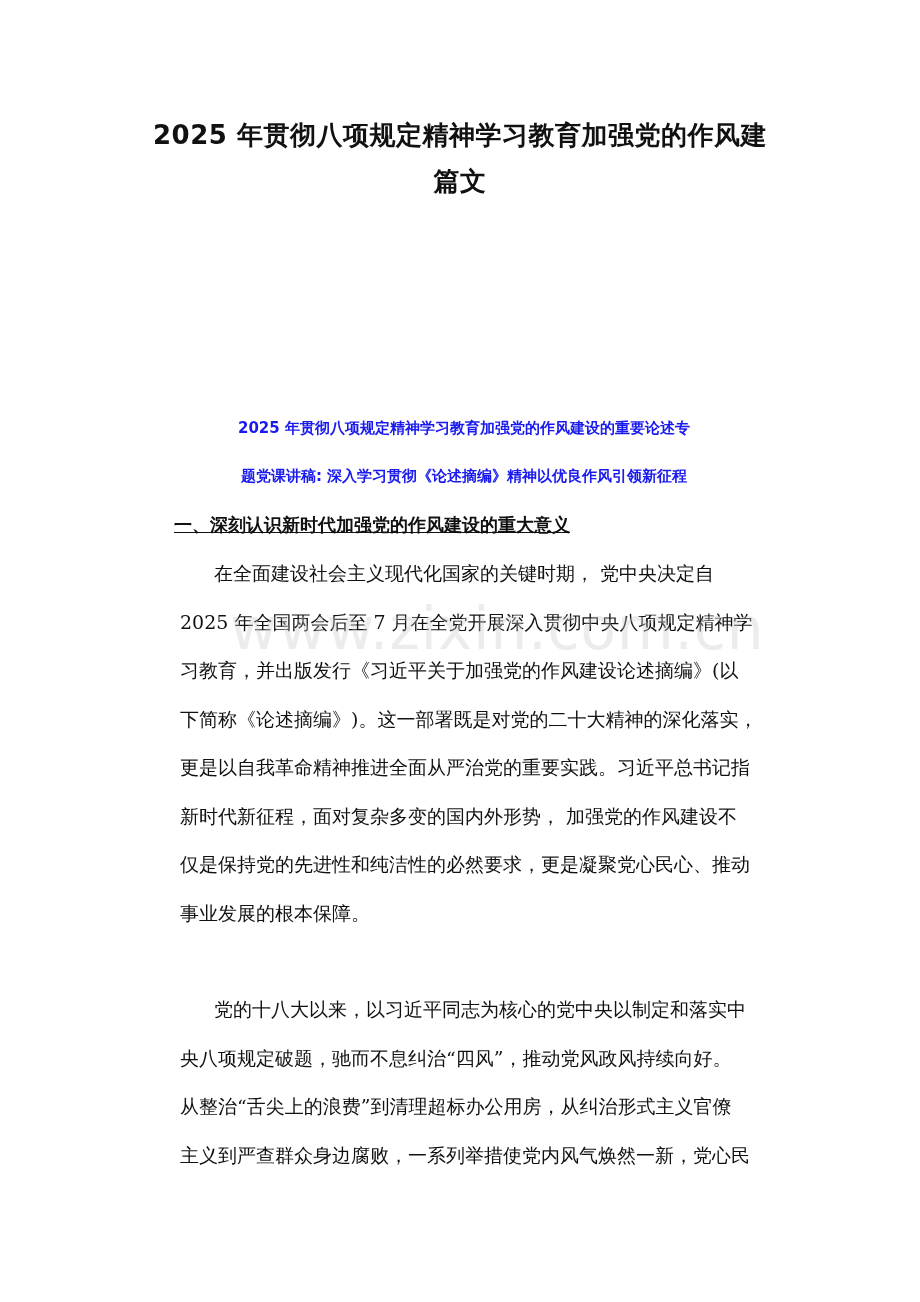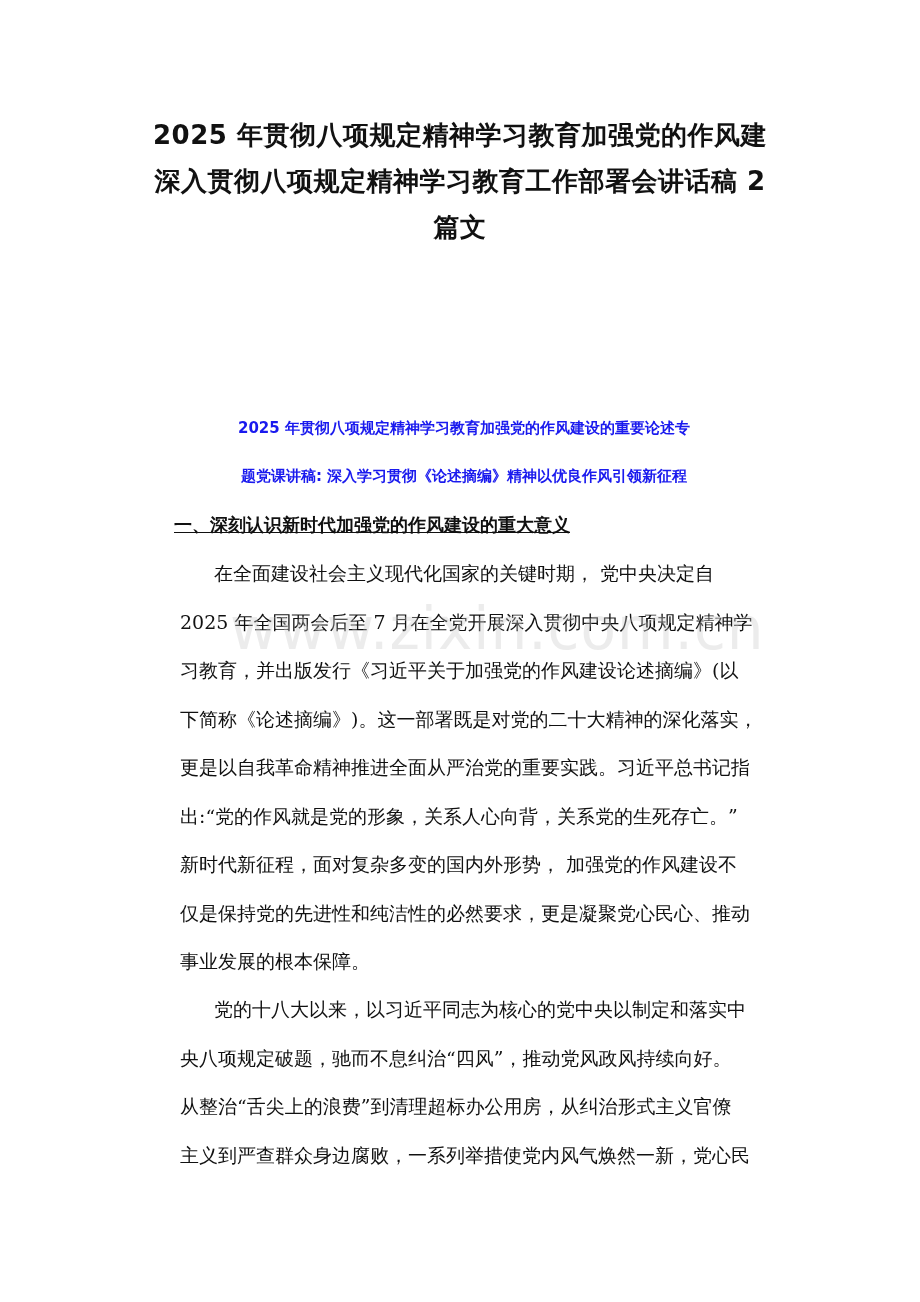--- a/index.html
+++ b/index.html
@@ -97,38 +97,36 @@
       pointer-events: none;
     }
   </style>
 </head>
 <body>
 
 <div class="page">
 
   <div class="doc-title">
     <span class="line">2025 年贯彻八项规定精神学习教育加强党的作风建</span>
-    <span class="line">深入贯彻八项规定精神学习教育工作部署会讲话稿 2</span>
     <span class="line">篇文</span>
   </div>
 
   <div class="section-title">
     <span class="line">2025 年贯彻八项规定精神学习教育加强党的作风建设的重要论述专</span>
     <span class="line">题党课讲稿: 深入学习贯彻《论述摘编》精神以优良作风引领新征程</span>
   </div>
 
   <div class="heading">一、深刻认识新时代加强党的作风建设的重大意义</div>
 
   <div class="para p1">
     <span class="line indent">在全面建设社会主义现代化国家的关键时期， 党中央决定自</span>
     <span class="line">2025 年全国两会后至 7 月在全党开展深入贯彻中央八项规定精神学</span>
     <span class="line">习教育，并出版发行《习近平关于加强党的作风建设论述摘编》(以</span>
     <span class="line">下简称《论述摘编》)。这一部署既是对党的二十大精神的深化落实，</span>
     <span class="line">更是以自我革命精神推进全面从严治党的重要实践。习近平总书记指</span>
-    <span class="line">出:“党的作风就是党的形象，关系人心向背，关系党的生死存亡。”</span>
     <span class="line">新时代新征程，面对复杂多变的国内外形势， 加强党的作风建设不</span>
     <span class="line">仅是保持党的先进性和纯洁性的必然要求，更是凝聚党心民心、推动</span>
     <span class="line">事业发展的根本保障。</span>
   </div>
 
   <div class="para p2">
     <span class="line indent">党的十八大以来，以习近平同志为核心的党中央以制定和落实中</span>
     <span class="line">央八项规定破题，驰而不息纠治“四风”，推动党风政风持续向好。</span>
     <span class="line">从整治“舌尖上的浪费”到清理超标办公用房，从纠治形式主义官僚</span>
     <span class="line">主义到严查群众身边腐败，一系列举措使党内风气焕然一新，党心民</span>

